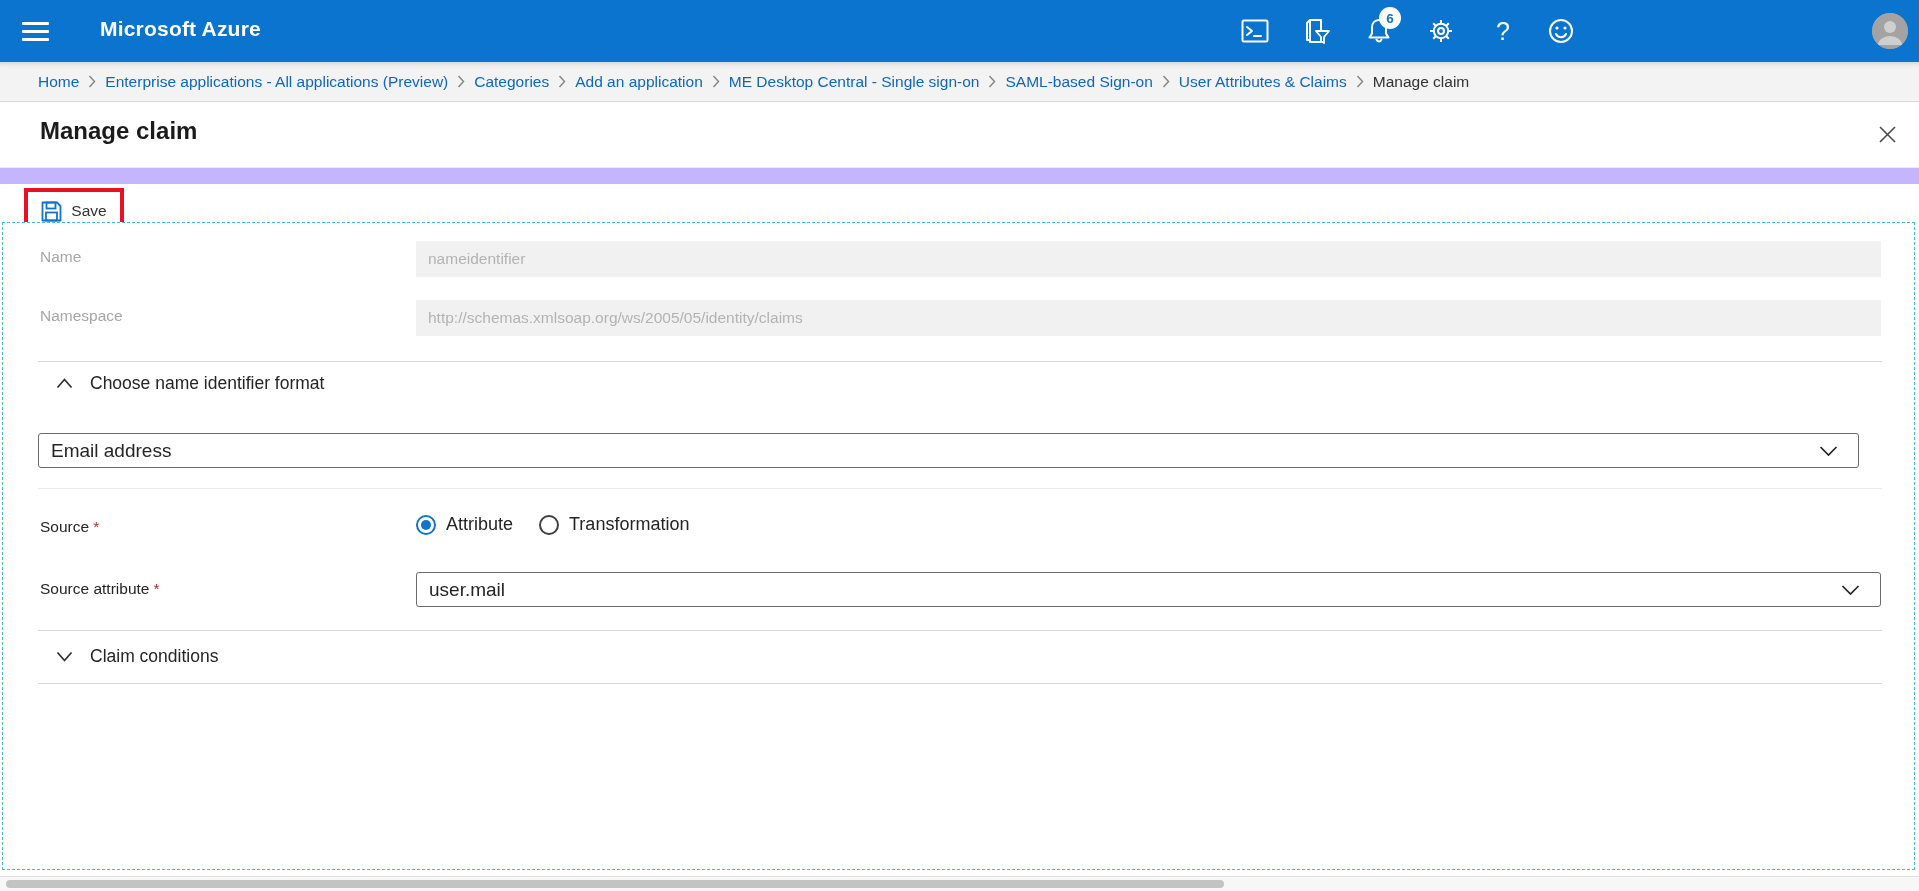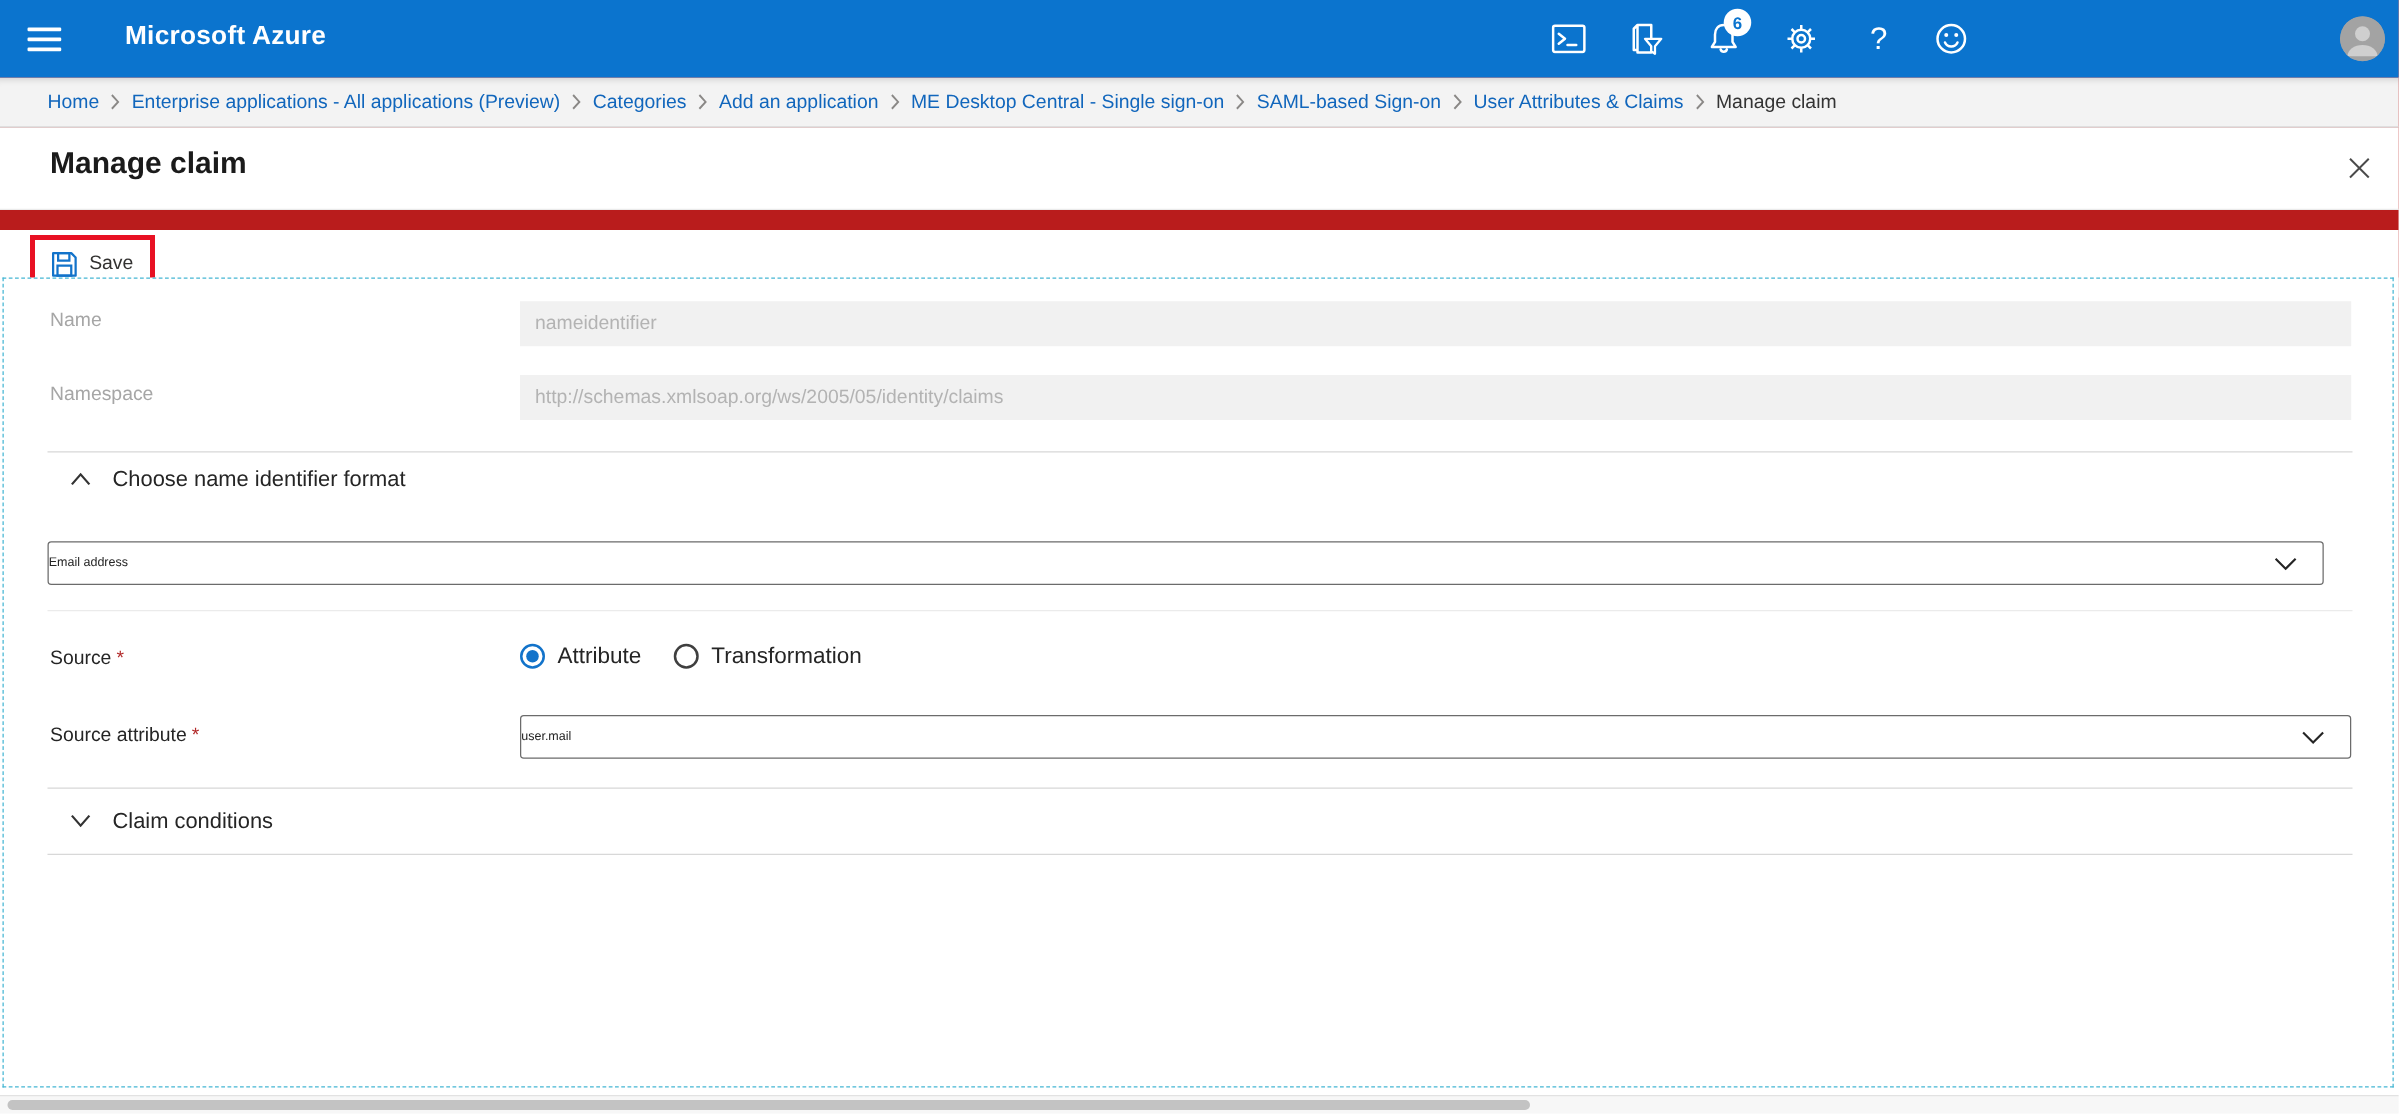--- a/index.html
+++ b/index.html
@@ -1,18 +1,18 @@
 <!DOCTYPE html>
 <html><head>
 <meta charset="utf-8">
 <style>
   * { margin:0; padding:0; box-sizing:border-box; }
   html,body { width:1919px; height:891px; overflow:hidden; background:#fff;
               font-family:"Liberation Sans", sans-serif; }
-  .page { position:relative; width:1919px; height:792px; background:#b91c1c; }
+  .page { position:relative; width:1919px; height:792px; background:#c4b5fd; }
 
   
   .topbar { position:absolute; left:0; top:0; width:1919px; height:62px; background:#0b74ce; z-index:20; }
   .hamburger { position:absolute; left:22px; top:17px; width:30px; height:28px; cursor:pointer; }
   .hamburger span { display:block; width:27px; height:3px; background:#fff; margin:5px 0; border-radius:1px; }
   .brand { position:absolute; left:100px; top:17px; color:#fff; font-size:21px; font-weight:700; letter-spacing:.2px; }
   .searchbox { position:absolute; left:304px; top:13px; width:903px; height:36px;
                background:#c9def1; border:1px solid #8fb8dc; border-radius:2px;
                display:flex; align-items:center; padding:0 10px; }
   .searchbox svg { flex:0 0 auto; margin-right:10px; }
@@ -54,21 +54,21 @@
   .formarea { position:absolute; left:0; top:222px; width:1919px; height:648px; background:#fff; }
   .flabel { position:absolute; left:40px; font-size:15.5px; color:#a6a6a6; }
   .flabel.dark { color:#252525; }
   .req { color:#b22a2a; margin-left:4px; }
   .dis-input { position:absolute; left:416px; width:1465px; height:36px; background:#f1f1f1;
                color:#b3b3b3; font-size:15.5px; display:flex; align-items:center; padding:0 12px; }
   .hdiv { position:absolute; left:38px; width:1844px; height:1px; background:#d8d8d8; }
   .sectionhead { position:absolute; left:56px; display:flex; align-items:center; gap:17px; cursor:pointer; }
   .sectionhead .stitle { font-size:17.5px; color:#252525; }
   .dropdown { position:absolute; height:35px; border:1px solid #6b6b6b; border-radius:3px; background:#fff;
-              display:flex; align-items:center; padding:0 0; font-size:10px; color:#252525; cursor:pointer; }
+              display:flex; align-items:center; padding:0 12px; font-size:19px; color:#252525; cursor:pointer; }
   .dropdown .chev { position:absolute; right:20px; top:50%; transform:translateY(-50%); }
   .radio-group { position:absolute; left:416px; display:flex; align-items:center; gap:26px; }
   .radio-opt { display:flex; align-items:center; gap:10px; cursor:pointer; }
   .radio { width:20px; height:20px; border-radius:50%; position:relative; }
   .radio.sel { border:2px solid #1273ca; }
   .radio.sel::after { content:""; position:absolute; left:50%; top:50%; transform:translate(-50%,-50%);
                       width:10px; height:10px; border-radius:50%; background:#1273ca; }
   .radio.unsel { border:2px solid #3f3f3f; }
   .ropt-label { font-size:18px; color:#252525; }
 

